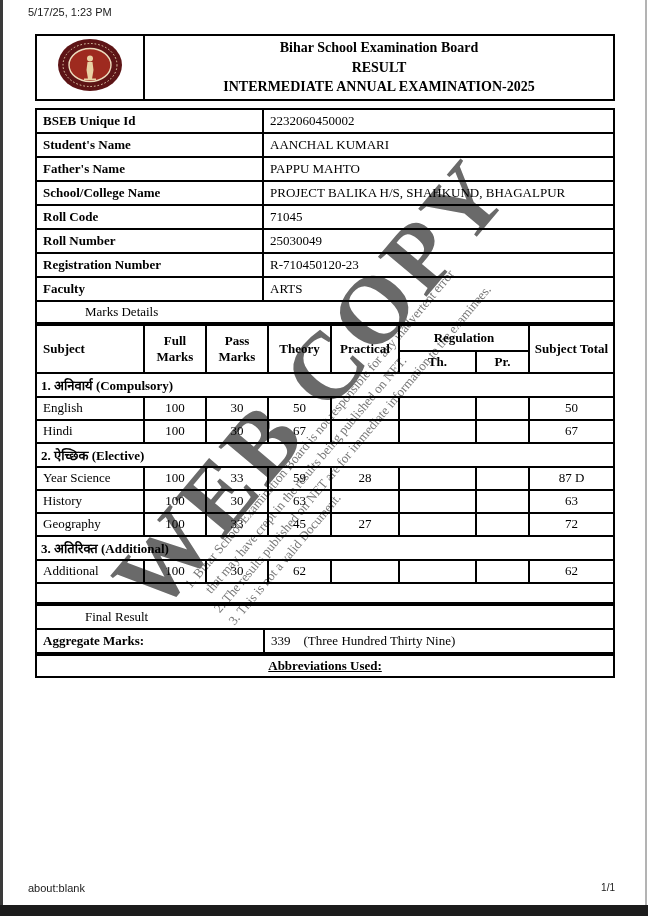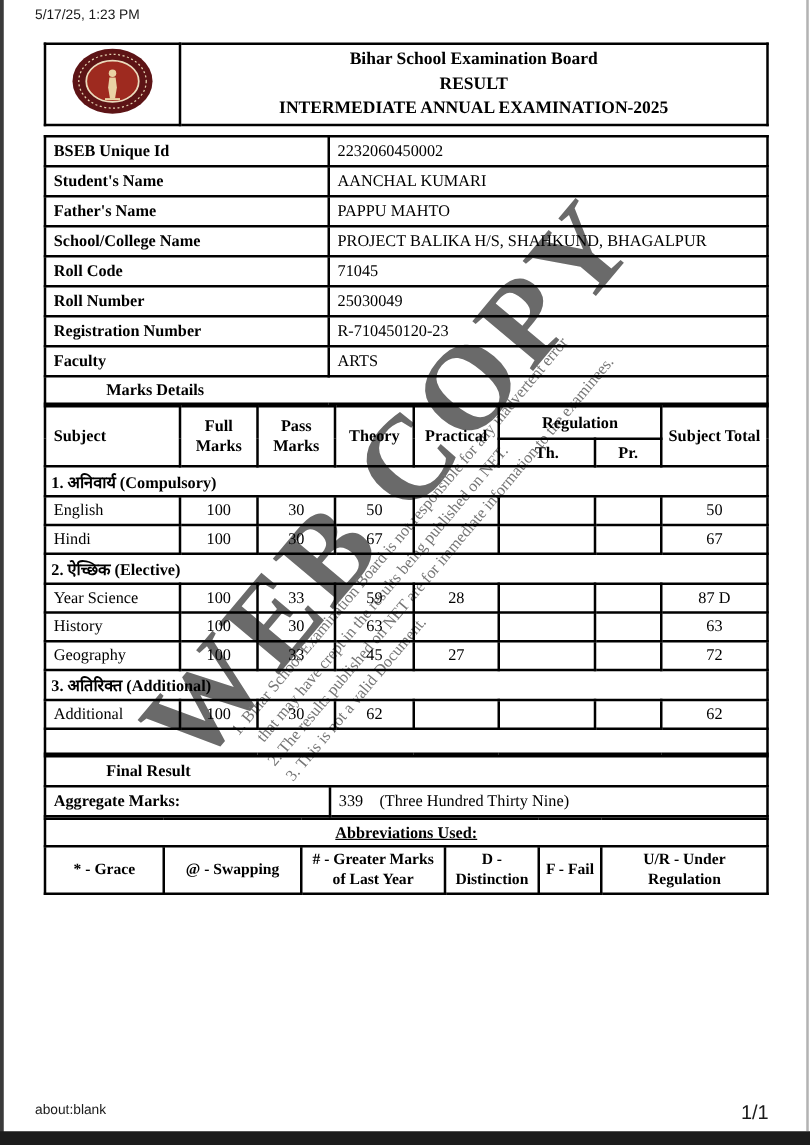--- a/index.html
+++ b/index.html
@@ -11,21 +11,21 @@
     color: #000;
     overflow: hidden;
   }
   
   .edge-left   { position: absolute; left: 0; top: 0; width: 3px; height: 916px; background: #3a3a3a; z-index: 5; }
   .edge-bottom { position: absolute; left: 0; top: 905px; width: 648px; height: 11px; background: #1c1c1c; z-index: 6; }
   .edge-right  { position: absolute; left: 645px; top: 0; width: 2px; height: 905px; background: #b3b3b3; z-index: 5; }
 
   .print-ts { position: absolute; left: 28px; top: 6px; font-family: "Liberation Sans", sans-serif; font-size: 11px; color: #1a1a1a; z-index: 2; }
   .footer-left  { position: absolute; left: 28px; top: 882px; font-family: "Liberation Sans", sans-serif; font-size: 11px; color: #1a1a1a; z-index: 2; }
-  .footer-right { position: absolute; right: 33px; top: 882px; font-family: "Liberation Sans", sans-serif; font-size: 16px; color: #1a1a1a; z-index: 2; }
+  .footer-right { position: absolute; right: 33px; top: 882px; font-family: "Liberation Sans", sans-serif; font-size: 10px; color: #1a1a1a; z-index: 2; }
 
   
   .wm-layer { position: absolute; inset: 0; z-index: 0; overflow: hidden; }
   .wm-big {
     position: absolute; left: 310px; top: 385px;
     transform: translate(-50%, -50%) rotate(-50deg);
     font-family: "Liberation Serif", serif;
     font-weight: bold; font-size: 96px; letter-spacing: 4px;
     color: rgba(104,104,104,0.85); white-space: nowrap;
   }
@@ -43,21 +43,21 @@
   table { border-collapse: collapse; width: 578px; table-layout: fixed; background: transparent; }
   td, th { border: 2px solid #000; font-size: 13px; color: #000; padding: 2px 6px; vertical-align: middle; background: transparent; }
 
   .header-table { margin-bottom: 7px; }
   .header-table td { height: 58px; }
   .logo-cell { text-align: center; }
   .title-cell { text-align: center; font-weight: bold; font-size: 14px; line-height: 1.4; }
 
   .info-table td { height: 18px; }
   .lbl { font-weight: bold; }
-  .section-label-row td { font-weight: bold; height: 16px; padding-left: 48px; }
+  .section-label-row td { font-weight: normal; height: 16px; padding-left: 48px; }
 
   .marks-table th { font-weight: bold; text-align: center; padding: 2px 2px; }
   .marks-table .hdr-top th { height: 20px; }
   .marks-table .hdr-sub th { height: 16px; }
   .marks-table td { height: 17px; }
   .marks-table .sec td { font-weight: bold; height: 13px; padding: 2px 4px; }
   .marks-table .num { text-align: center; padding: 2px 2px; }
   .marks-table .subj { text-align: left; }
   .marks-table .spacer td { height: 14px; }
 
@@ -286,27 +286,19 @@
         <col style="width:110px">
         <col style="width:115px">
       <col style="width:75px">
         <col style="width:50px">
         <col style="width:133px">
     </colgroup>
     <tbody>
         <tr class="abbr-title">
       <td colspan="6">Abbreviations Used:</td>
     </tr>
-    <tr class="abbr-cells">
-      <td>* - Grace</td>
-      <td>@ - Swapping</td>
-      <td># - Greater Marks of Last Year</td>
-      <td>D - Distinction</td>
-      <td>F - Fail</td>
-      <td>U/R - Under Regulation</td>
-    </tr>
   </tbody>
     </table>
 
 </div>
 
 <div class="footer-left">about:blank</div>
 <div class="footer-right">1/1</div>
 
 </body></html>

